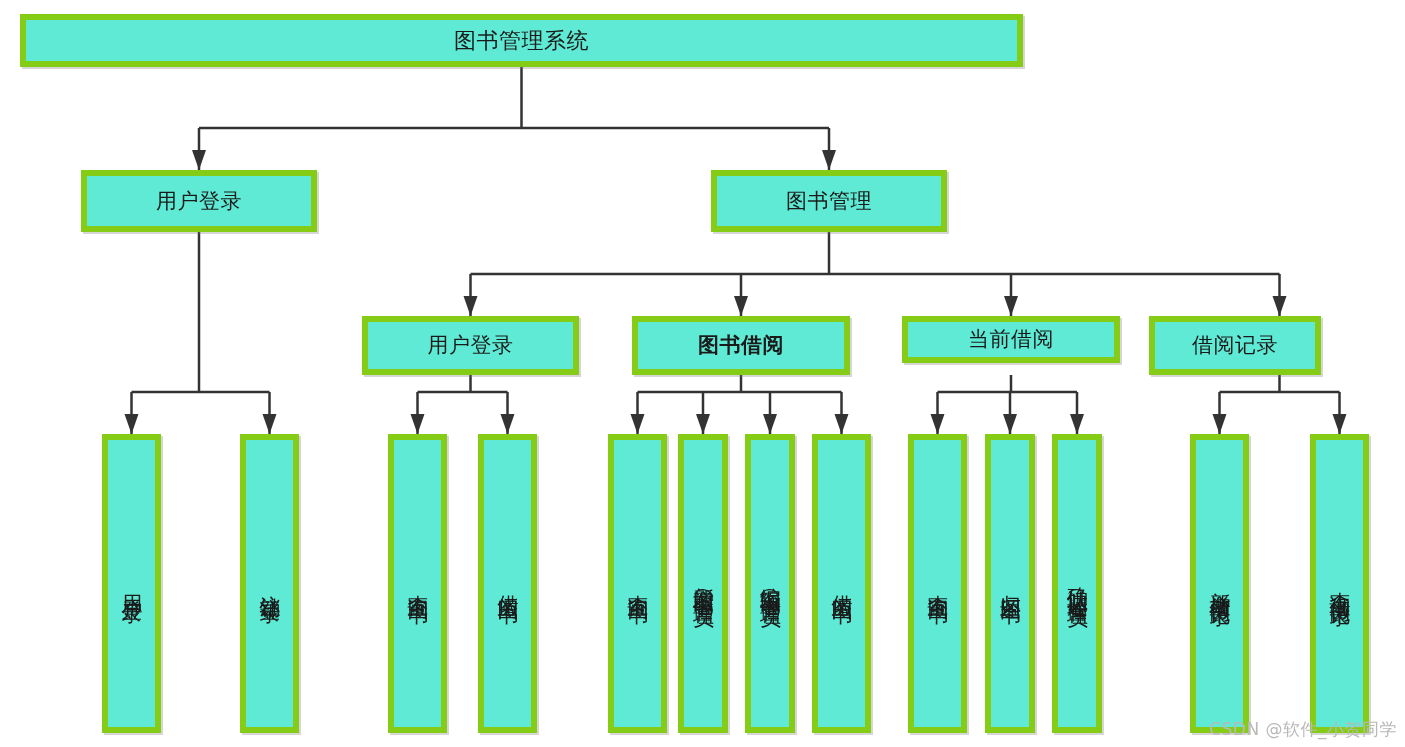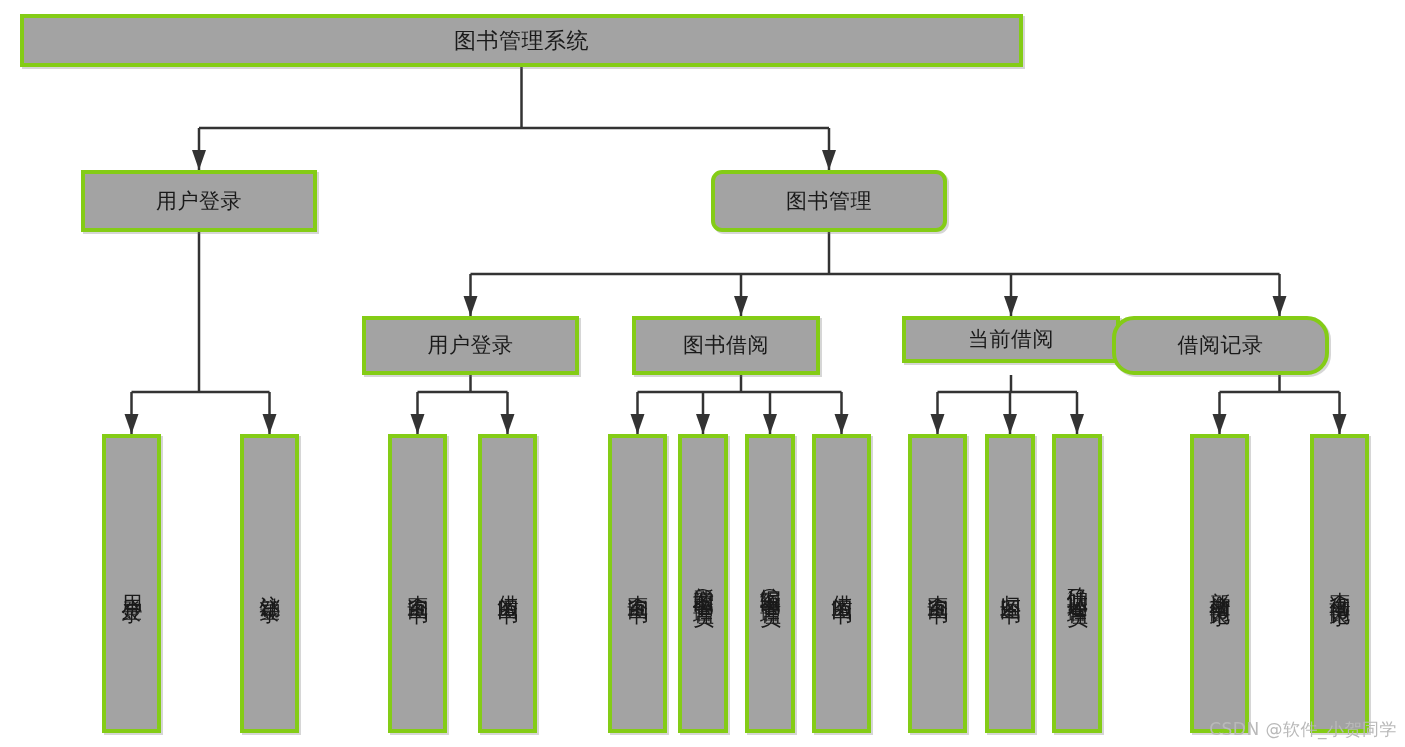--- a/index.html
+++ b/index.html
@@ -22,22 +22,22 @@
     position: absolute;
     left: 0;
     top: 0;
     width: 1405px;
     height: 747px;
     pointer-events: none;
   }
   .node {
     position: absolute;
     box-sizing: border-box;
-    background: #a3a3a3;
-    border: 4px solid #84cc16;
+    background: #5eead4;
+    border: 6px solid #84cc16;
     box-shadow: 2px 2px 0 rgba(120,120,120,0.30);
     display: flex;
     align-items: center;
     justify-content: center;
     color: #1a1a1a;
   }
   .node-label {
     display: block;
     text-align: center;
     line-height: 1.18;
@@ -133,33 +133,33 @@
       <line x1="1339.5" y1="392" x2="1339.5" y2="434" stroke="#333333" stroke-width="2.5"></line>
       <path d="M 1332.5 414 L 1346.5 414 L 1339.5 434 Z" fill="#333333"></path>
     </svg>
   <div id="nodes-layer">
       <div class="node horiz root" style="left: 20px; top: 14px; width: 1003px; height: 53px;">
         <span class="node-label">图书管理系统</span>
       </div>
       <div class="node horiz" style="left: 81px; top: 170px; width: 236px; height: 62px;">
         <span class="node-label">用户登录</span>
       </div>
-      <div class="node horiz" style="left: 711px; top: 170px; width: 236px; height: 62px; border-radius: 11px;">
+      <div class="node horiz" style="left: 711px; top: 170px; width: 236px; height: 62px;">
         <span class="node-label">图书管理</span>
       </div>
       <div class="node horiz" style="left: 362px; top: 316px; width: 217px; height: 59px;">
         <span class="node-label">用户登录</span>
       </div>
-      <div class="node horiz" style="left: 632px; top: 316px; width: 188px; height: 59px;">
+      <div class="node horiz" style="left: 632px; top: 316px; width: 218px; height: 59px; font-weight: bold;">
         <span class="node-label">图书借阅</span>
       </div>
       <div class="node horiz" style="left: 902px; top: 316px; width: 218px; height: 47px;">
         <span class="node-label">当前借阅</span>
       </div>
-      <div class="node horiz" style="left: 1112px; top: 316px; width: 217px; height: 59px; border-radius: 22px;">
+      <div class="node horiz" style="left: 1149px; top: 316px; width: 172px; height: 59px;">
         <span class="node-label">借阅记录</span>
       </div>
       <div class="node vert" style="left: 102px; top: 434px; width: 59px; height: 299px;">
         <span class="node-label">用户登录</span>
       </div>
       <div class="node vert" style="left: 240px; top: 434px; width: 59px; height: 299px;">
         <span class="node-label">注销登录</span>
       </div>
       <div class="node vert" style="left: 388px; top: 434px; width: 59px; height: 299px;">
         <span class="node-label">查询图书</span>

